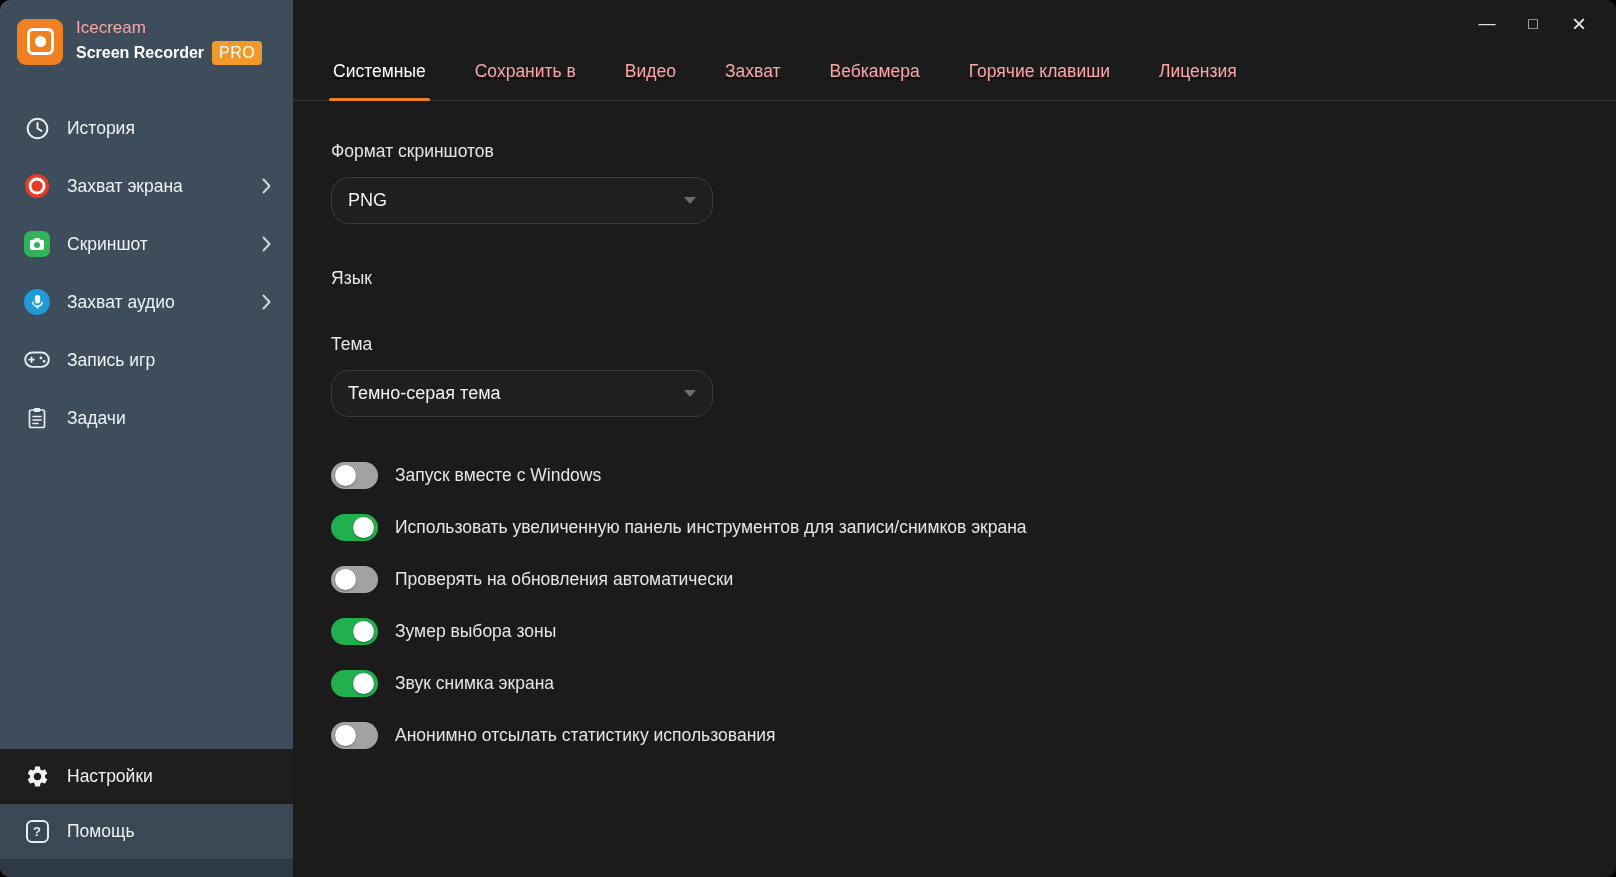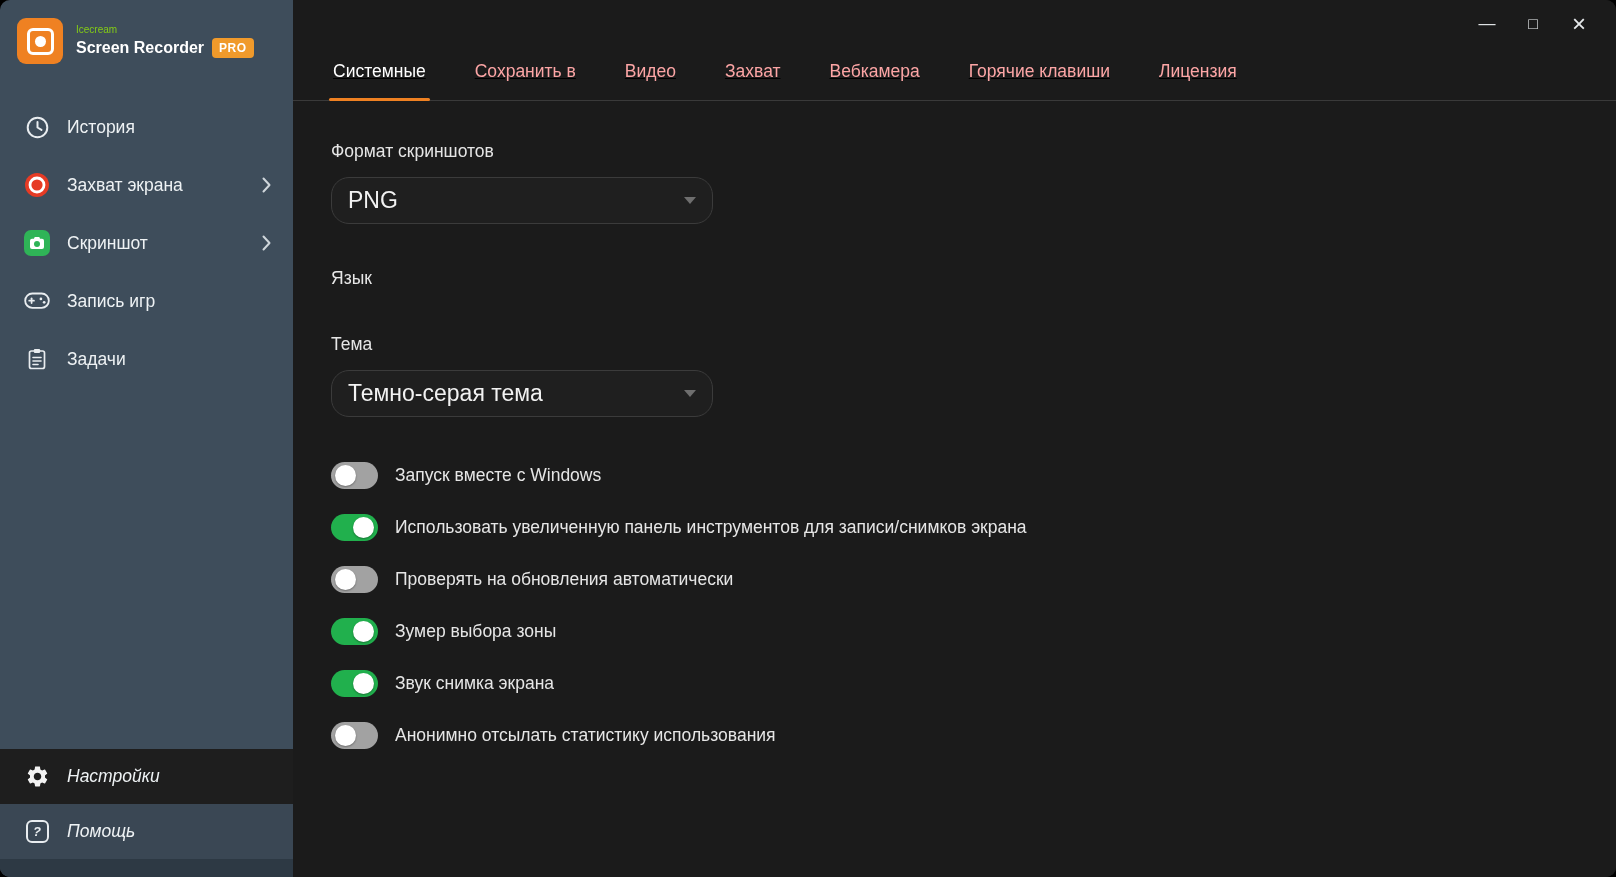--- a/index.html
+++ b/index.html
@@ -7,31 +7,31 @@
   body { font-family:"Liberation Sans", sans-serif; width:1616px; height:877px; overflow:hidden; }
 
   .app { width:1616px; height:877px; display:flex; background:#1b1b1b; border-radius:10px; overflow:hidden; }
 
   
   .sidebar { width:293px; flex-shrink:0; background:#3e4d5b; display:flex; flex-direction:column; color:#eef2f4; }
   .logo-row { display:flex; align-items:center; gap:13px; padding:18px 14px 20px 17px; }
   .logo-mark { width:46px; height:46px; background:#ef8122; border-radius:9px; display:flex; align-items:center; justify-content:center; flex-shrink:0; }
   .logo-frame { width:27px; height:27px; border:3px solid #fff; border-radius:6px; display:flex; align-items:center; justify-content:center; }
   .logo-dot { width:11px; height:11px; background:#fff; border-radius:50%; }
-  .logo-line1 { font-size:10px; color:#84cc16; margin-bottom:3px; }
+  .logo-line1 { font-size:17px; color:#fca5a5; margin-bottom:3px; }
   .logo-line2 { display:flex; align-items:center; gap:8px; }
   .logo-name { font-size:16px; font-weight:bold; color:#ffffff; white-space:nowrap; }
-  .pro-badge { background:#f09a2b; color:#fff; font-size:12px; font-weight:bold; padding:3px 7px; border-radius:4px; letter-spacing:.5px; }
+  .pro-badge { background:#f09a2b; color:#fff; font-size:16px; font-weight:normal; padding:3px 7px; border-radius:4px; letter-spacing:.5px; }
 
   .menu { flex:1; padding-top:14px; }
   .menu-item { height:58px; display:flex; align-items:center; padding:0 22px 0 23px; gap:16px; font-size:17.5px; cursor:pointer; }
   .menu-icon { width:28px; height:28px; display:flex; align-items:center; justify-content:center; flex-shrink:0; }
   .chev { margin-left:auto; display:flex; align-items:center; }
 
-  .bottom-item { height:55px; display:flex; align-items:center; padding:0 22px 0 23px; gap:16px; font-size:17.5px; cursor:pointer;font-style:italic; }
+  .bottom-item { height:55px; display:flex; align-items:center; padding:0 22px 0 23px; gap:16px; font-size:17.5px; cursor:pointer; }
   .bottom-item.settings.active { background:#1e1e1e; }
   .bottom-item.help { background:#3a4754; }
   .sidebar-foot { height:18px; background:#2d3944; }
 
   .icon-box { width:26px; height:26px; border-radius:7px; display:flex; align-items:center; justify-content:center; }
   .icon-box.green { background:#2fb457; }
   .icon-circle { width:26px; height:26px; border-radius:50%; display:flex; align-items:center; justify-content:center; }
   .icon-circle.blue { background:#1f9ad6; }
   .help-bubble { width:23px; height:23px; border:2px solid #e9edf0; border-radius:6px; display:flex; align-items:center; justify-content:center; font-size:13px; font-weight:bold; color:#e9edf0; }
 
@@ -44,21 +44,21 @@
   .win-btn.close { font-size:24px; font-weight:300; }
 
   .tabs { display:flex; align-items:stretch; gap:45px; padding-left:38px; border-bottom:1px solid #3a3a3a; height:59px;text-decoration:underline; }
   .tab { position:relative; display:flex; align-items:center; font-size:17.5px; color:#fca5a5; cursor:pointer; padding:0 2px; }
   .tab.active { color:#ffffff; }
   .tab.active::after { content:""; position:absolute; left:-2px; right:-2px; bottom:-1px; height:3px; background:#ef8122; border-radius:2px; }
 
   .content { padding:40px 40px 0 38px; overflow:hidden; }
   .field { margin-bottom:44px; }
   .field-label { font-size:17.5px; color:#e6e6e6; margin-bottom:14px; height:22px; }
-  .select { width:382px; height:47px; background:#1f1f1f; border:1px solid #3b3b3b; border-radius:18px; display:flex; align-items:center; justify-content:space-between; padding:0 16px; color:#f2f2f2; font-size:23px; cursor:pointer; }
+  .select { width:382px; height:47px; background:#1f1f1f; border:1px solid #3b3b3b; border-radius:18px; display:flex; align-items:center; justify-content:space-between; padding:0 16px; color:#f2f2f2; font-size:18px; cursor:pointer; }
   .caret { width:0; height:0; border-left:6px solid transparent; border-right:6px solid transparent; border-top:7px solid #6e6e6e; }
 
   .toggles { padding-top:0; }
   .toggle-row { display:flex; align-items:center; height:28px; margin-bottom:24px; }
   .toggle { width:47px; height:27px; border-radius:14px; background:#a2a2a2; position:relative; cursor:pointer; flex-shrink:0; }
   .toggle .knob { position:absolute; top:3px; left:4px; width:21px; height:21px; border-radius:50%; background:#fff; box-shadow:0 1px 2px rgba(0,0,0,.35); }
   .toggle.on { background:#21b04d; }
   .toggle.on .knob { left:auto; right:4px; }
   .toggle-label { margin-left:17px; font-size:17.5px; color:#e6e6e6; }
 
@@ -124,20 +124,37 @@
           </div>
         </span>
         <span>Скриншот</span>
         <span class="chev">
           <svg width="9" height="16" viewBox="0 0 9 16">
               <polyline points="1.5,1.5 7.5,8 1.5,14.5" fill="none" stroke="#cfd6db" stroke-width="2" stroke-linecap="round" stroke-linejoin="round"></polyline>
             </svg>
         </span>
       </div>
 
+      <div class="menu-item">
+        <span class="menu-icon">
+          <div class="icon-circle blue">
+            <svg width="15" height="16" viewBox="0 0 16 17">
+                <rect x="5.2" y="1" width="5.6" height="9" rx="2.8" fill="#ffffff"></rect>
+                <path d="M3 8.2 a5 5 0 0 0 10 0" fill="none" stroke="#ffffff" stroke-width="1.7"></path>
+                <line x1="8" y1="13.4" x2="8" y2="15.6" stroke="#ffffff" stroke-width="1.7"></line>
+              </svg>
+          </div>
+        </span>
+        <span>Захват аудио</span>
+        <span class="chev">
+          <svg width="9" height="16" viewBox="0 0 9 16">
+              <polyline points="1.5,1.5 7.5,8 1.5,14.5" fill="none" stroke="#cfd6db" stroke-width="2" stroke-linecap="round" stroke-linejoin="round"></polyline>
+            </svg>
+        </span>
+      </div>
 
       <div class="menu-item">
         <span class="menu-icon">
           <svg width="26" height="18" viewBox="0 0 24 16">
               <rect x="1.1" y="1.1" width="21.8" height="13.2" rx="6.6" fill="none" stroke="#e9edf0" stroke-width="1.7"></rect>
               <line x1="4.8" y1="7.7" x2="9.2" y2="7.7" stroke="#e9edf0" stroke-width="1.6" stroke-linecap="round"></line>
               <line x1="7" y1="5.5" x2="7" y2="9.9" stroke="#e9edf0" stroke-width="1.6" stroke-linecap="round"></line>
               <circle cx="15.6" cy="6.1" r="1.25" fill="#e9edf0"></circle>
               <circle cx="18.6" cy="9.2" r="1.25" fill="#e9edf0"></circle>
             </svg>

